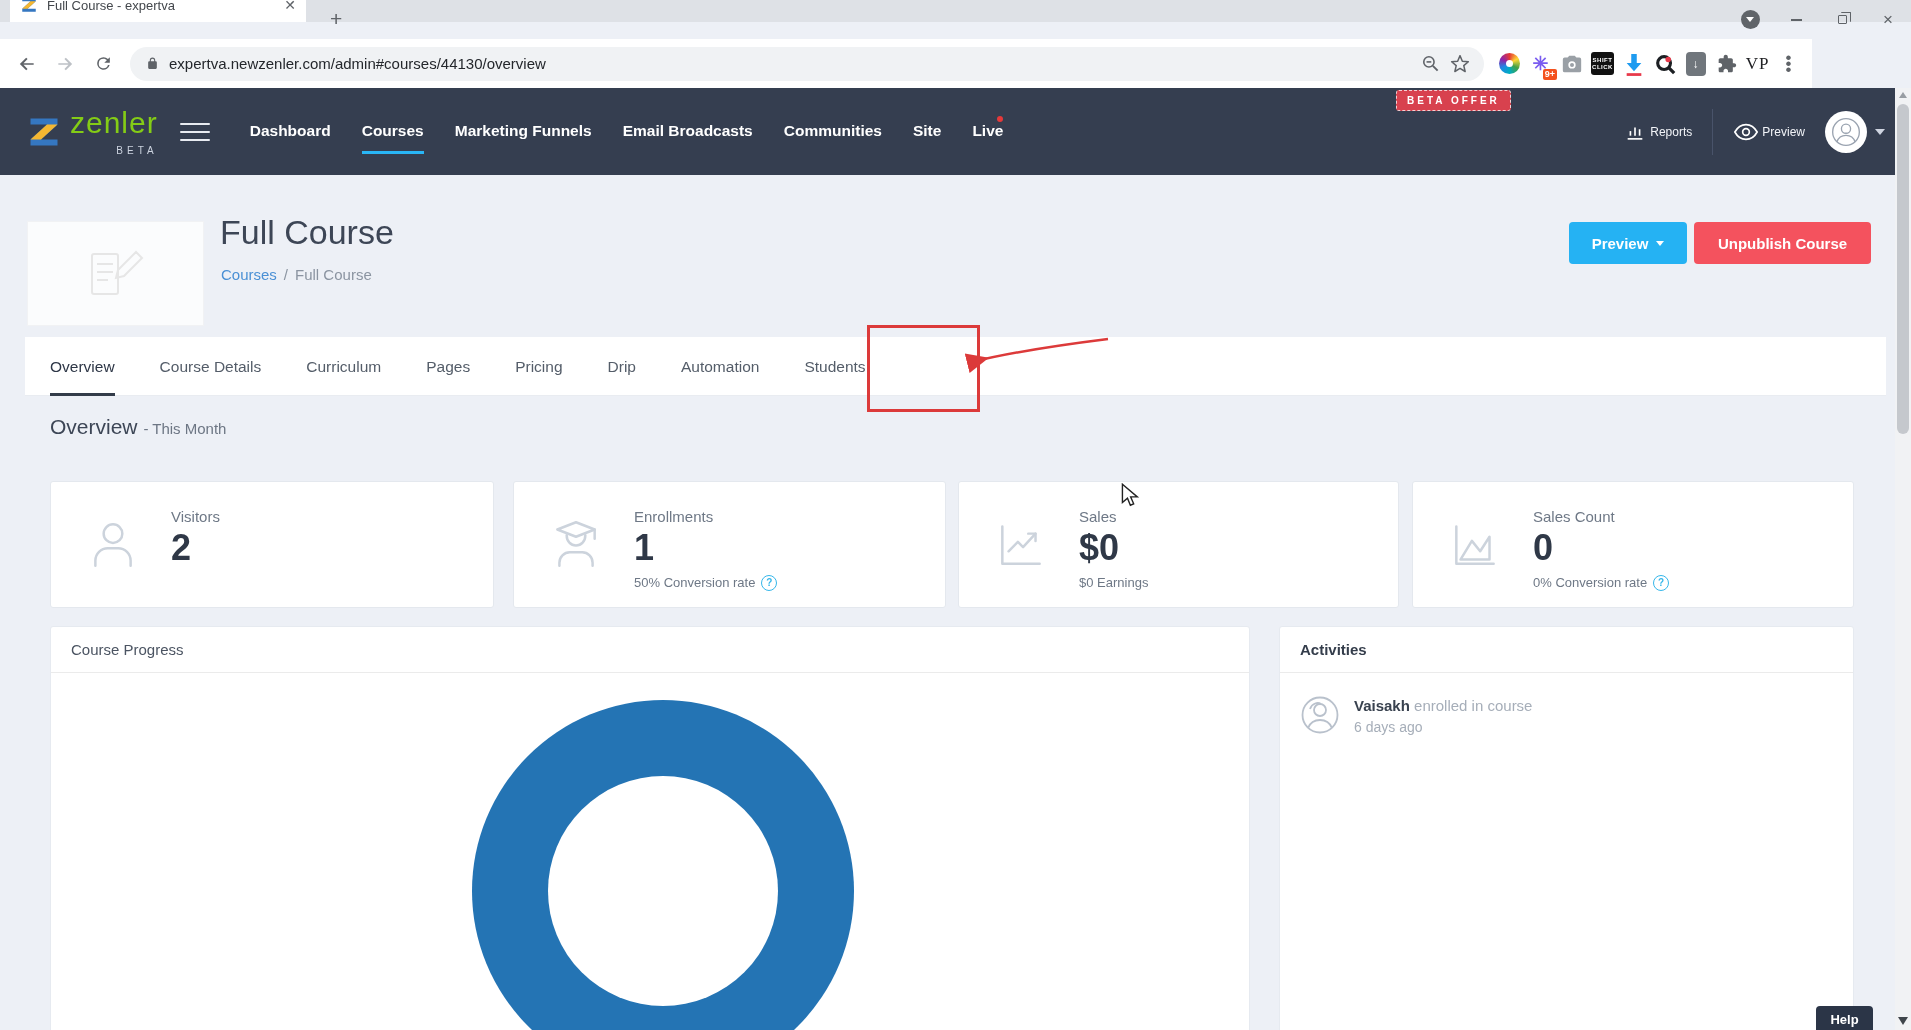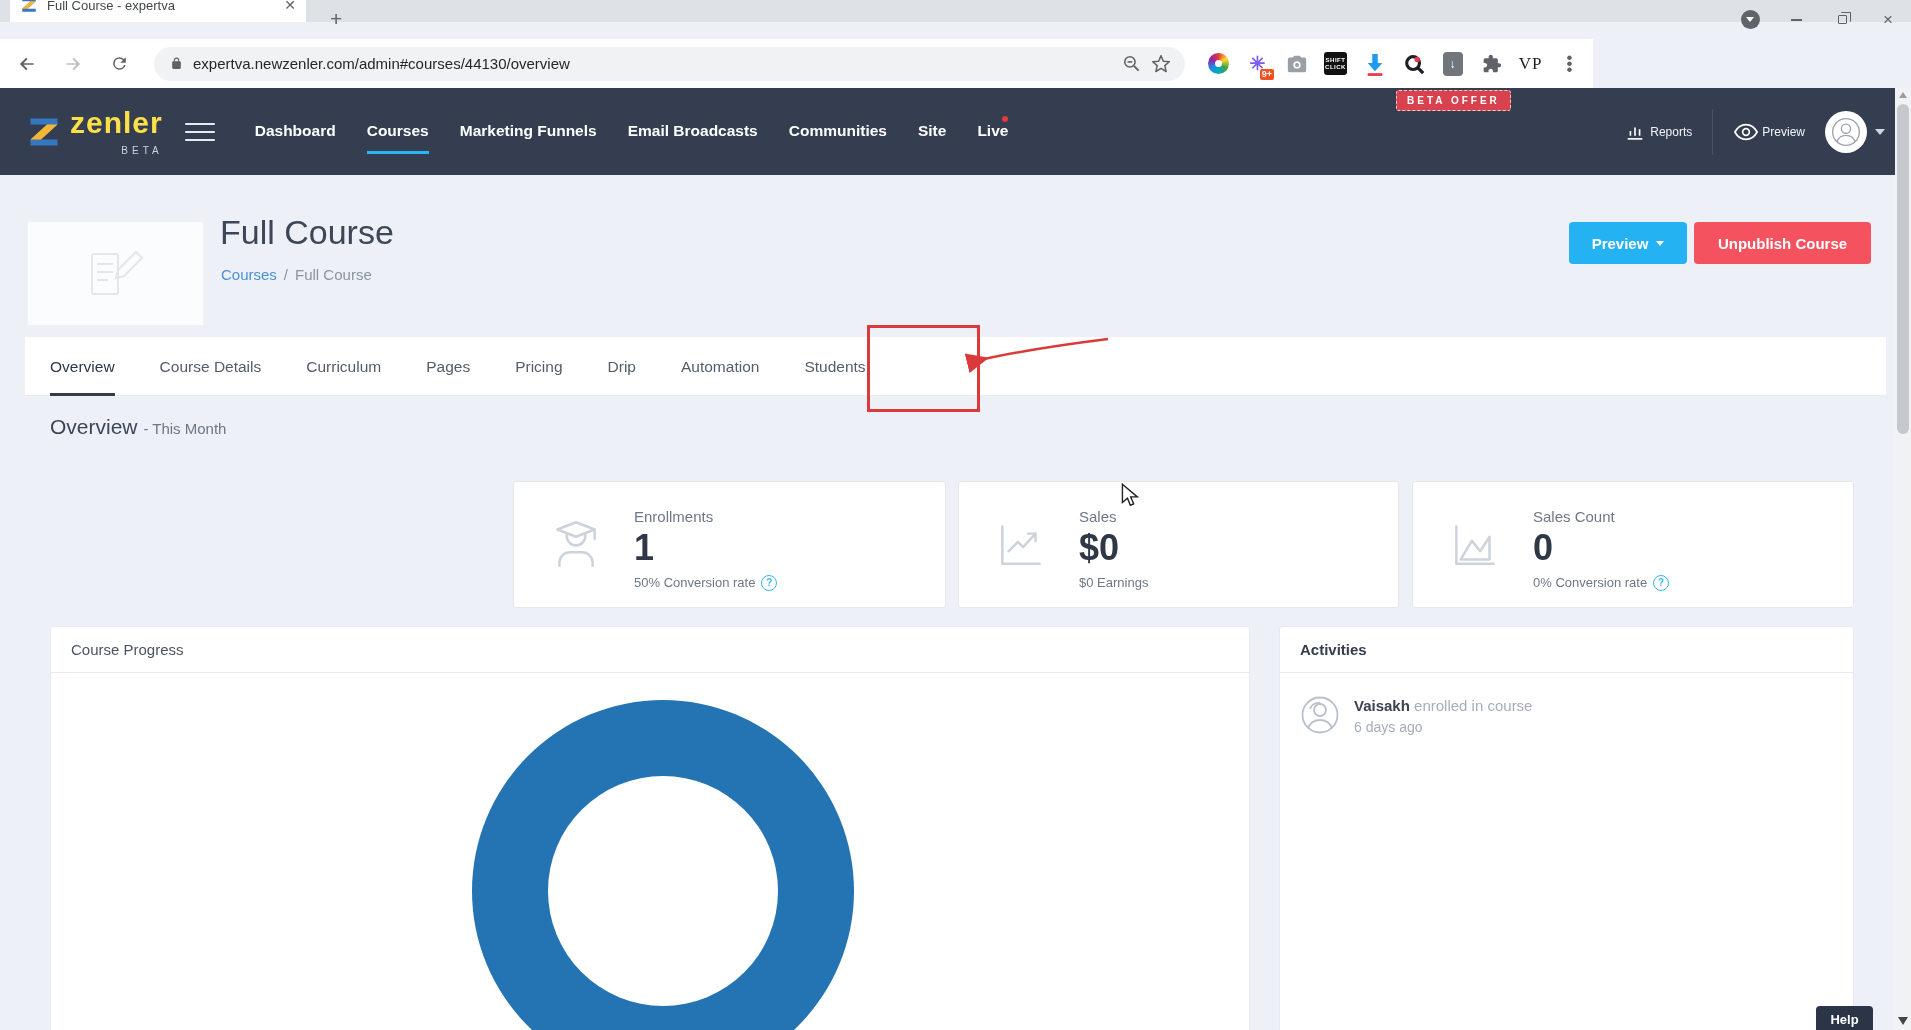--- a/index.html
+++ b/index.html
@@ -18,22 +18,22 @@
   .win-controls{position:absolute;right:0;top:0;height:39px;display:flex;align-items:center}
   .winbtn{width:46px;height:39px;display:flex;align-items:center;justify-content:center;color:#5f6368}
   .media-circle{width:19px;height:19px;border-radius:50%;background:#606469;display:flex;align-items:center;justify-content:center}
   .media-circle i{width:0;height:0;border-left:4px solid transparent;border-right:4px solid transparent;border-top:5px solid #fff}
   .minimize{width:11px;height:2px;background:#5f6368}
   .restore{width:9px;height:9px;border:1.4px solid #5f6368;border-radius:1px;position:relative}
   .restore::before{content:"";position:absolute;top:-4px;left:2px;width:9px;height:9px;
        border-top:1.4px solid #5f6368;border-right:1.4px solid #5f6368;border-radius:1px}
   .close-x{font-size:17px;color:#5f6368}
 
-  .toolbar{position:absolute;left:0;top:39px;width:1593px;height:49px;background:#fff;
-           display:flex;align-items:center;padding:0 10px;gap:12px}
+  .toolbar{position:absolute;left:0;top:39px;width:1812px;height:49px;background:#fff;
+           display:flex;align-items:center;padding:0 10px;gap:4px}
   .navbtn{width:34px;height:34px;display:flex;align-items:center;justify-content:center;border-radius:50%}
   .urlbar{flex:1;height:34px;background:#f0f2f4;border-radius:17px;display:flex;align-items:center;
           padding:0 14px 0 16px;gap:10px;margin:0 8px 0 6px}
   .url-text{font-size:15px;color:#24272c;flex:1;white-space:nowrap;overflow:hidden}
   .ext{width:27px;height:30px;display:flex;align-items:center;justify-content:center;position:relative;flex:0 0 27px}
   .colorwheel{width:21px;height:21px;border-radius:50%;
       background:conic-gradient(#e53935,#fdd835,#43a047,#00acc1,#1e88e5,#8e24aa,#e53935);position:relative}
   .colorwheel::after{content:"";position:absolute;left:7px;top:7px;width:7px;height:7px;border-radius:50%;background:#fff}
   .burst{color:#7a5cf0;font-size:19px;font-weight:bold}
   .badge9{position:absolute;right:-3px;bottom:-1px;background:#f4511e;color:#fff;font-size:9px;
@@ -42,21 +42,21 @@
           font-weight:bold;display:flex;flex-direction:column;align-items:center;justify-content:center;line-height:7px;letter-spacing:.5px}
   .dl-gray{width:20px;height:24px;background:#70767c;border-radius:4px;display:flex;align-items:center;justify-content:center;color:#fff;font-size:12px;font-weight:bold}
   .vp{font-family:Liberation Serif, serif;font-size:17px;color:#202124;letter-spacing:1px}
   .kebab{color:#5f6368;font-size:17px;letter-spacing:0;line-height:6px;text-align:center}
 
   
   .navbar{position:absolute;left:0;top:88px;width:1911px;height:87px;background:#353e50;
           display:flex;align-items:center;padding:0 26px;color:#fff}
   .brand{display:flex;align-items:center;gap:8px}
   .brand-txt{display:flex;flex-direction:column;line-height:1}
-  .brand-name{font-size:30px;font-weight:700;letter-spacing:1px;color:#fde047}
+  .brand-name{font-size:30px;font-weight:400;letter-spacing:1px;color:#84cc16}
   .brand-beta{font-size:10px;letter-spacing:4px;color:#cdd4e0;text-align:right;margin-top:8px}
   .hamburger{width:30px;margin-left:22px;display:flex;flex-direction:column;gap:6px}
   .hamburger span{display:block;height:2px;background:#e8ebf1;border-radius:1px}
   .mainnav{display:flex;gap:31px;margin-left:40px;list-style:none;align-items:center}
   .mainnav li{font-size:15.5px;font-weight:bold;position:relative;cursor:pointer;padding-bottom:2px}
   .mainnav li.active::after{content:"";position:absolute;left:0;right:0;bottom:-12px;height:3px;background:#29b6f6}
   .mainnav li.live-dot::before{content:"";position:absolute;top:-6px;right:0px;width:6px;height:6px;border-radius:50%;background:#e53råe35;background:#e5393a}
   .beta-offer{position:absolute;left:1396px;top:2px;background:#d8414e;border:1px dashed rgba(255,255,255,.75);
        border-radius:3px;color:#fff;font-size:10px;font-weight:bold;letter-spacing:3px;padding:4px 10px}
   .nav-right{margin-left:auto;display:flex;align-items:center;gap:20px}
@@ -345,20 +345,32 @@
           <path d="M9,0 L0,4 L9,8 z" fill="#dc3a3a"></path>
         </marker>
       </defs>
       <path d="M158 14 C 110 20, 62 27, 22 37" stroke="#dc3a3a" stroke-width="2.5" fill="none" marker-end="url(#arrhead)"></path>
     </svg>
 
     <div class="section-title">
       <span>Overview</span>&nbsp;<span class="section-sub">- This Month</span>
     </div>
 
+    <div class="card c1">
+      <div class="card-icon">
+        <svg width="56" height="56" viewBox="0 0 54 54" fill="none" stroke="#ccd3dc" stroke-width="2.4" stroke-linejoin="round" stroke-linecap="round">
+          <circle cx="27" cy="17" r="9"></circle>
+          <path d="M10 48v-5c0-6.6 5.4-12 12-12h10c6.6 0 12 5.4 12 12v5"></path>
+        </svg>
+      </div>
+      <div>
+        <div class="card-label">Visitors</div>
+        <div class="card-value">2</div>
+      </div>
+    </div>
 
     <div class="card c2">
       <div class="card-icon">
         <svg width="56" height="56" viewBox="0 0 54 54" fill="none" stroke="#ccd3dc" stroke-width="2.4" stroke-linejoin="round" stroke-linecap="round">
           <path d="M27 6 45 13 27 20 9 13z"></path>
           <path d="M45 13v9"></path>
           <path d="M18 18.5c0 6 4 10 9 10s9-4 9-10"></path>
           <path d="M11 48v-3c0-5.5 4.5-10 10-10h12c5.5 0 10 4.5 10 10v3"></path>
         </svg>
       </div>

